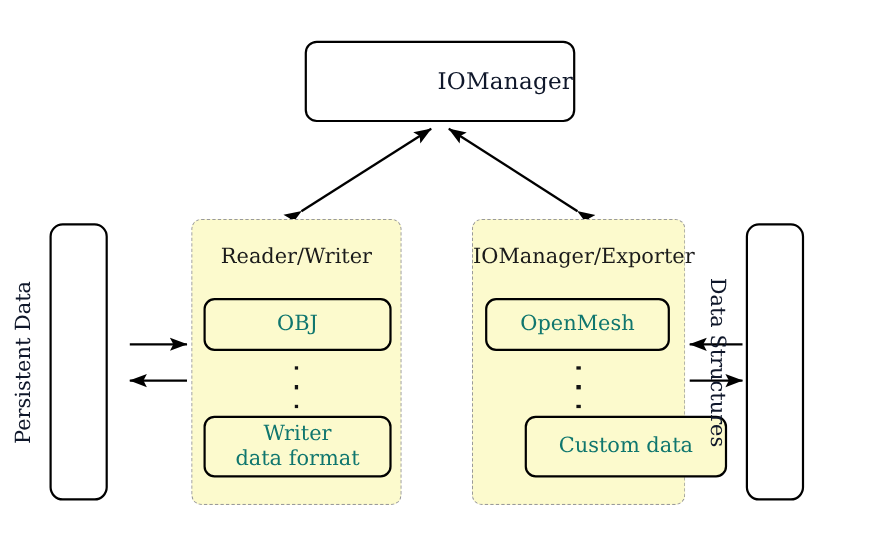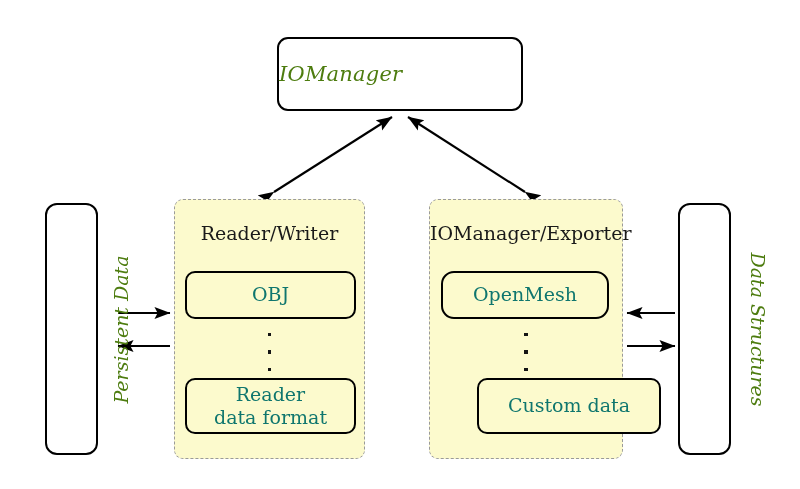--- a/index.html
+++ b/index.html
@@ -28,24 +28,23 @@
 
   
   .hard-box {
     position: absolute;
     box-sizing: border-box;
     border: 2.6px solid #000000;
     border-radius: 11px;
     background: transparent;
     display: flex;
     align-items: center;
-    justify-content: flex-start;
+    justify-content: flex-end;
     text-align: center;
-    color: #4d7c0f;
-    font-style: italic;
+    color: #0f172a;
   }
 
   
   #iomanager {
     left: 277px;
     top: 37px;
     width: 246px;
     height: 74px;
     font-size: 21px;
     letter-spacing: 0.2px;
@@ -122,21 +121,21 @@
     line-height: 1.22;
     color: #0f766e;
   }
   #box-obj {
     left: 10px;  top: 71px;  width: 171px; height: 48px;
   }
   #box-customfile {
     left: 10px;  top: 178px; width: 171px; height: 56px;
   }
   #box-openmesh {
-    left: 11px;  top: 71px;  width: 168px; height: 48px; border-radius: 13px;
+    left: 11px;  top: 71px;  width: 168px; height: 48px;
   }
   #box-customdata {
     left: 11px;  top: 178px; width: 184px; height: 56px; margin-left: 36px;
   }
 
   
   .vdots {
     position: absolute;
     width: 14px;
     left: 50%;
@@ -196,21 +195,21 @@
     </div>
 
     <div class="vdots">
       <i></i>
         <i></i>
         <i></i>
     </div>
 
     <div class="item-box" id="box-customfile">
       <span>
-        <span>Reader</span><br>
+        <span>Writer</span><br>
         <span>data format</span>
       </span>
     </div>
   </div>
 
   <div class="group" id="group-importerexporter">
     <div class="group-title">IOManager/Exporter</div>
 
     <div class="item-box" id="box-openmesh">
       <span>OpenMesh</span>

